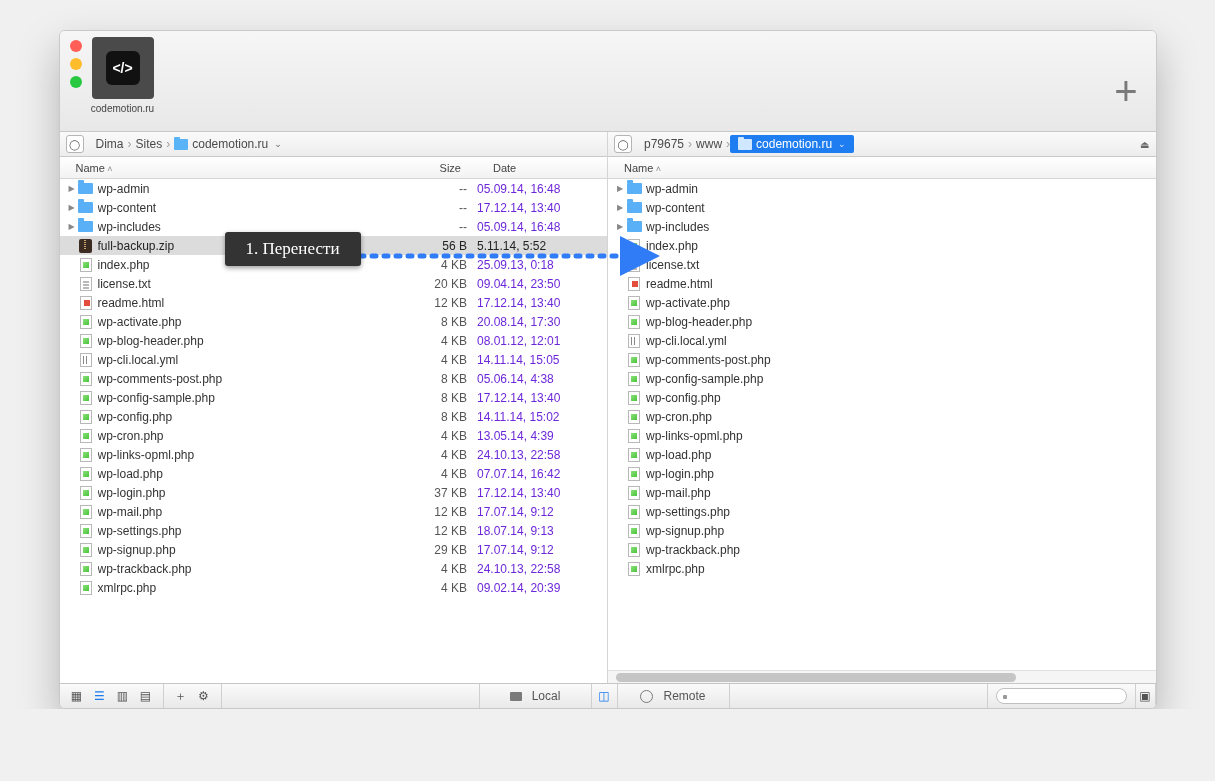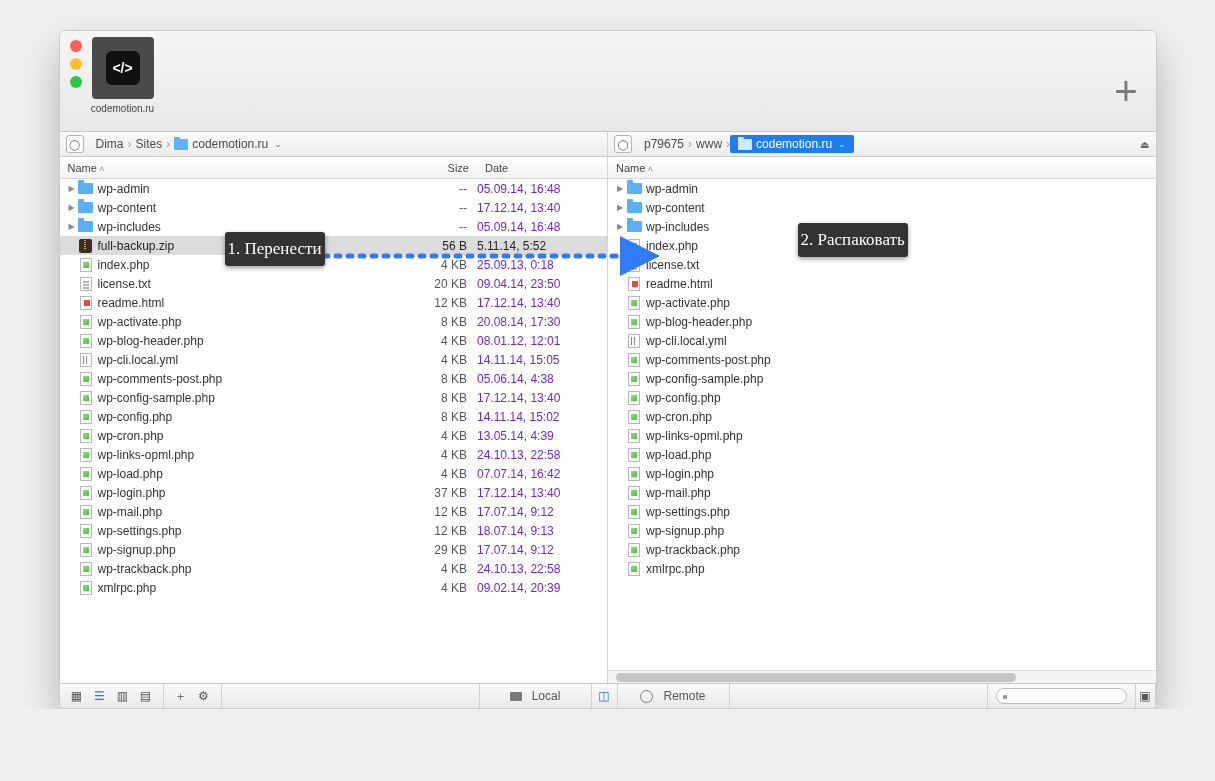--- a/index.html
+++ b/index.html
@@ -42,21 +42,21 @@
   .crumbs .item { padding:2px 4px; display:flex; align-items:center; gap:4px; }
   .crumbs .item.active { background:#1e7df0; color:#fff; border-radius:2px; padding:2px 8px; }
   .folder-ico { width:14px; height:11px; background:#58b3f7; border-radius:1px; display:inline-block; position:relative; }
   .folder-ico::before{content:"";position:absolute;top:-2px;left:0;width:6px;height:3px;background:#58b3f7;border-radius:1px 1px 0 0;}
   .folder-ico.act { background:#cfe8ff; }
   .folder-ico.act::before { background:#cfe8ff; }
   .chev { font-size:9px; margin-left:2px; opacity:.8; }
   .eject { position:absolute; right:6px; font-size:10px; color:#666; }
 
   .head { height:22px; background:linear-gradient(#fff,#f2f2f2); border-bottom:1px solid #d6d6d6; display:flex; font-size:11px; color:#444; align-items:center; }
-  .head .col { padding:0 8px; display:flex; align-items:flex-start; gap:3px; }
+  .head .col { padding:0 16px; display:flex; align-items:flex-start; gap:3px; }
   .col-name { flex:1; }
   .col-size { width:75px; text-align:right; justify-content:flex-end; }
   .col-date { width:130px; }
   .asc::after{ content:" ˄"; font-size:9px; opacity:.6; }
 
   .list { flex:1; overflow:auto; font-size:12px; color:#333; }
   .row { height:19px; display:flex; align-items:center; padding-left:6px; }
   .row .tree { width:12px; text-align:center; font-size:8px; color:#888; }
   .row .ico { width:16px; height:14px; display:flex; align-items:center; justify-content:center; margin-right:4px; }
   .row .nm { flex:1; white-space:nowrap; overflow:hidden; text-overflow:ellipsis; }
@@ -75,21 +75,21 @@
   .i-html::after{content:"";position:absolute;left:3px;top:3px;width:6px;height:6px;background:#e44d3b;}
   .i-zip { width:13px; height:14px; background:#3b2b23; border-radius:2px; position:relative; display:block;}
   .i-zip::after{content:"";position:absolute;left:5px;top:1px;width:2px;height:10px;background:repeating-linear-gradient(#c9a46b,#c9a46b 1px,transparent 1px,transparent 2px);}
   .i-yml { width:12px; height:14px; border:1px solid #b8b8b8; background:#fff; position:relative; display:block;}
   .i-yml::after{content:"";position:absolute;left:2px;right:2px;top:2px;bottom:2px;background:repeating-linear-gradient(90deg,#888 0 1px,transparent 1px 3px);}
 
   .scroll-h { height:13px; background:#f5f5f5; border-top:1px solid #e0e0e0; position:relative; }
   .scroll-h .thumb { position:absolute; top:2px; height:9px; background:#c5c5c5; border-radius:5px; }
 
   
-  .annot { position:absolute; background:#333; color:#fff; font-family:Georgia,serif; font-size:17px; padding:7px 3px; border-radius:3px; box-shadow:0 2px 5px rgba(0,0,0,.4); pointer-events:none; z-index:20;}
+  .annot { position:absolute; background:#333; color:#fff; font-family:Georgia,serif; font-size:17px; padding:7px 21px; border-radius:3px; box-shadow:0 2px 5px rgba(0,0,0,.4); pointer-events:none; z-index:20;}
   .dots { position:absolute; top:216px; left:180px; width:420px; height:10px; z-index:19; pointer-events:none; }
   .dots svg { width:100%; height:100%; overflow:visible; }
 
   
   .footer { height:25px; background:linear-gradient(#fafafa,#e9e9e9); border-top:1px solid #c6c6c6; display:flex; align-items:center; font-size:12px; color:#555; }
   .footer .seg { height:100%; display:flex; align-items:center; border-right:1px solid #cfcfcf; padding:0 8px; gap:5px; }
   .vbtn { width:18px; height:15px; display:inline-flex; align-items:center; justify-content:center; border:1px solid transparent; border-radius:2px; }
   .vbtn.on { color:#1e7df0; }
   .footer .mid { flex:1; }
   .loc { width:112px; justify-content:center; }
@@ -568,15 +568,14 @@
     <svg>
         <defs>
           <marker id="ah" markerWidth="8" markerHeight="8" refX="6" refY="4" orient="auto">
             <path d="M0,0 L8,4 L0,8 z" fill="#2f7cf6"></path>
           </marker>
         </defs>
     <line x1="0" y1="5" x2="410" y2="5" stroke="#2f7cf6" stroke-width="5" stroke-dasharray="4 8" stroke-linecap="round" marker-end="url(#ah)"></line>
       </svg>
   </div>
   <div class="annot" style="top:201px; left:165px;">1. Перенести</div>
-  <div class="annot" style="top:192px; left:738px;">2. Распаковать</div>
 
 </div>
 
 </body></html>

